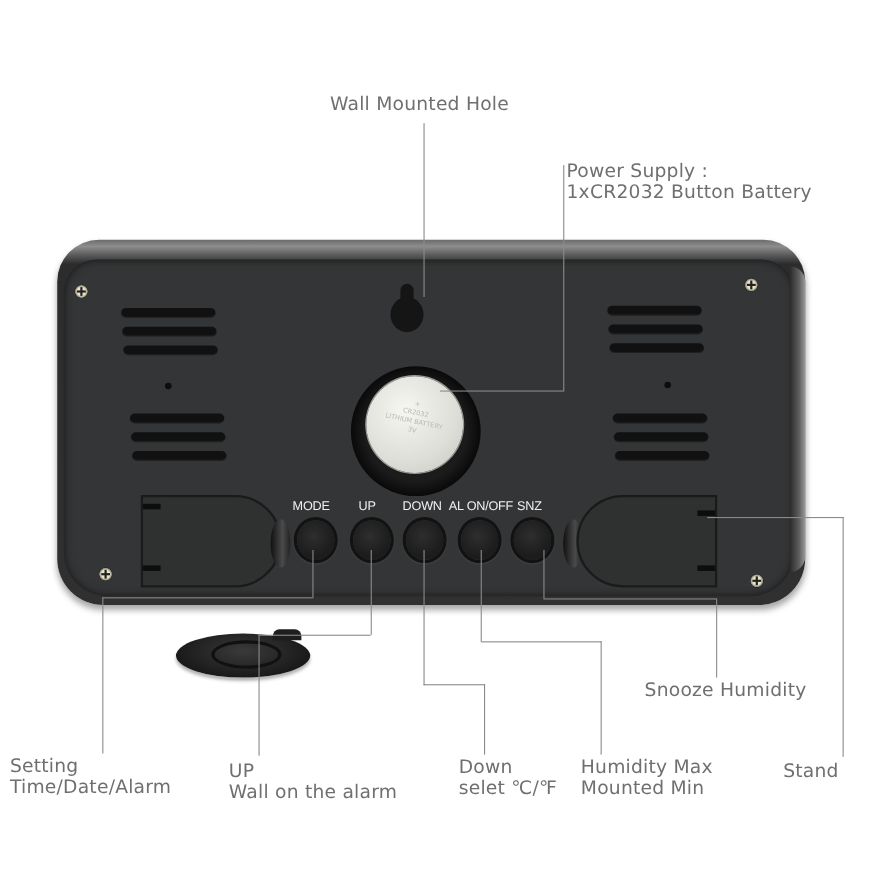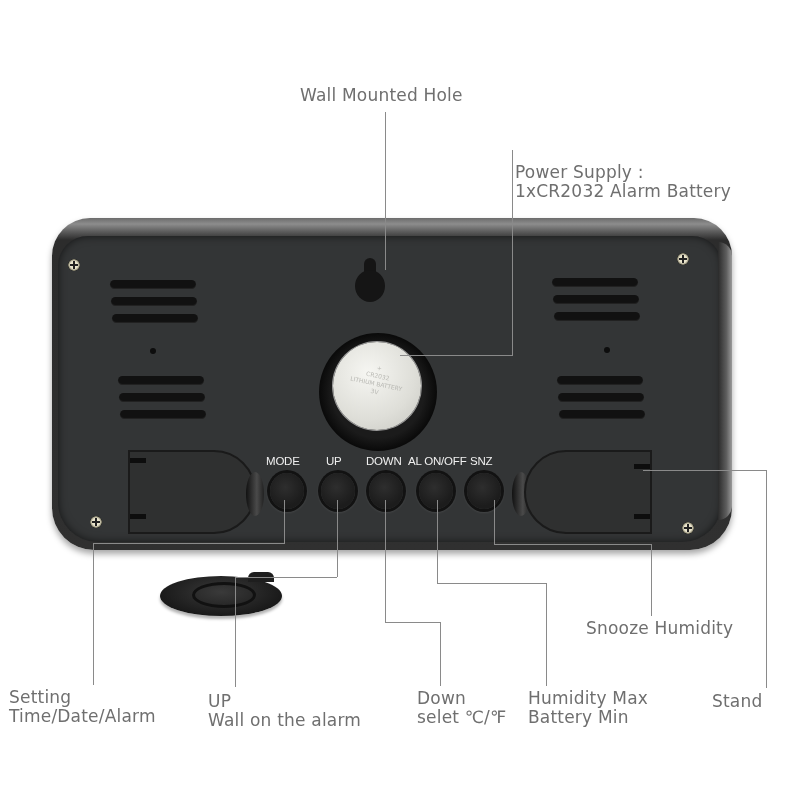--- a/index.html
+++ b/index.html
@@ -171,23 +171,23 @@
 
   <div class="line v" style="left:494px;top:500px;height:44px"></div>
   <div class="line h" style="left:494px;top:544px;width:157px"></div>
   <div class="line v" style="left:651px;top:544px;height:72px"></div>
 
   <div class="line h" style="left:643px;top:470px;width:124px"></div>
   <div class="line v" style="left:766px;top:470px;height:218px"></div>
 
   <div class="caption" style="left:300px;top:86px">Wall Mounted Hole</div>
 
-  <div class="caption" style="left:515px;top:163px">
+  <div class="caption" style="left:515px;top:147px">
     <div>Power Supply :</div>
-    <div>1xCR2032 Alarm Battery</div>
+    <div>1xCR2032 Button Battery</div>
   </div>
 
   <div class="caption" style="left:586px;top:619px">Snooze Humidity</div>
 
   <div class="caption" style="left:9px;top:688px">
     <div>Setting</div>
     <div>Time/Date/Alarm</div>
   </div>
 
   <div class="caption" style="left:208px;top:692px">
@@ -195,17 +195,17 @@
     <div>Wall on the alarm</div>
   </div>
 
   <div class="caption" style="left:417px;top:689px">
     <div>Down</div>
     <div>selet ℃/℉</div>
   </div>
 
   <div class="caption" style="left:528px;top:689px">
     <div>Humidity Max</div>
-    <div>Battery Min</div>
+    <div>Mounted Min</div>
   </div>
 
   <div class="caption" style="left:712px;top:692px">Stand</div>
 </div>
 
 </body></html>

